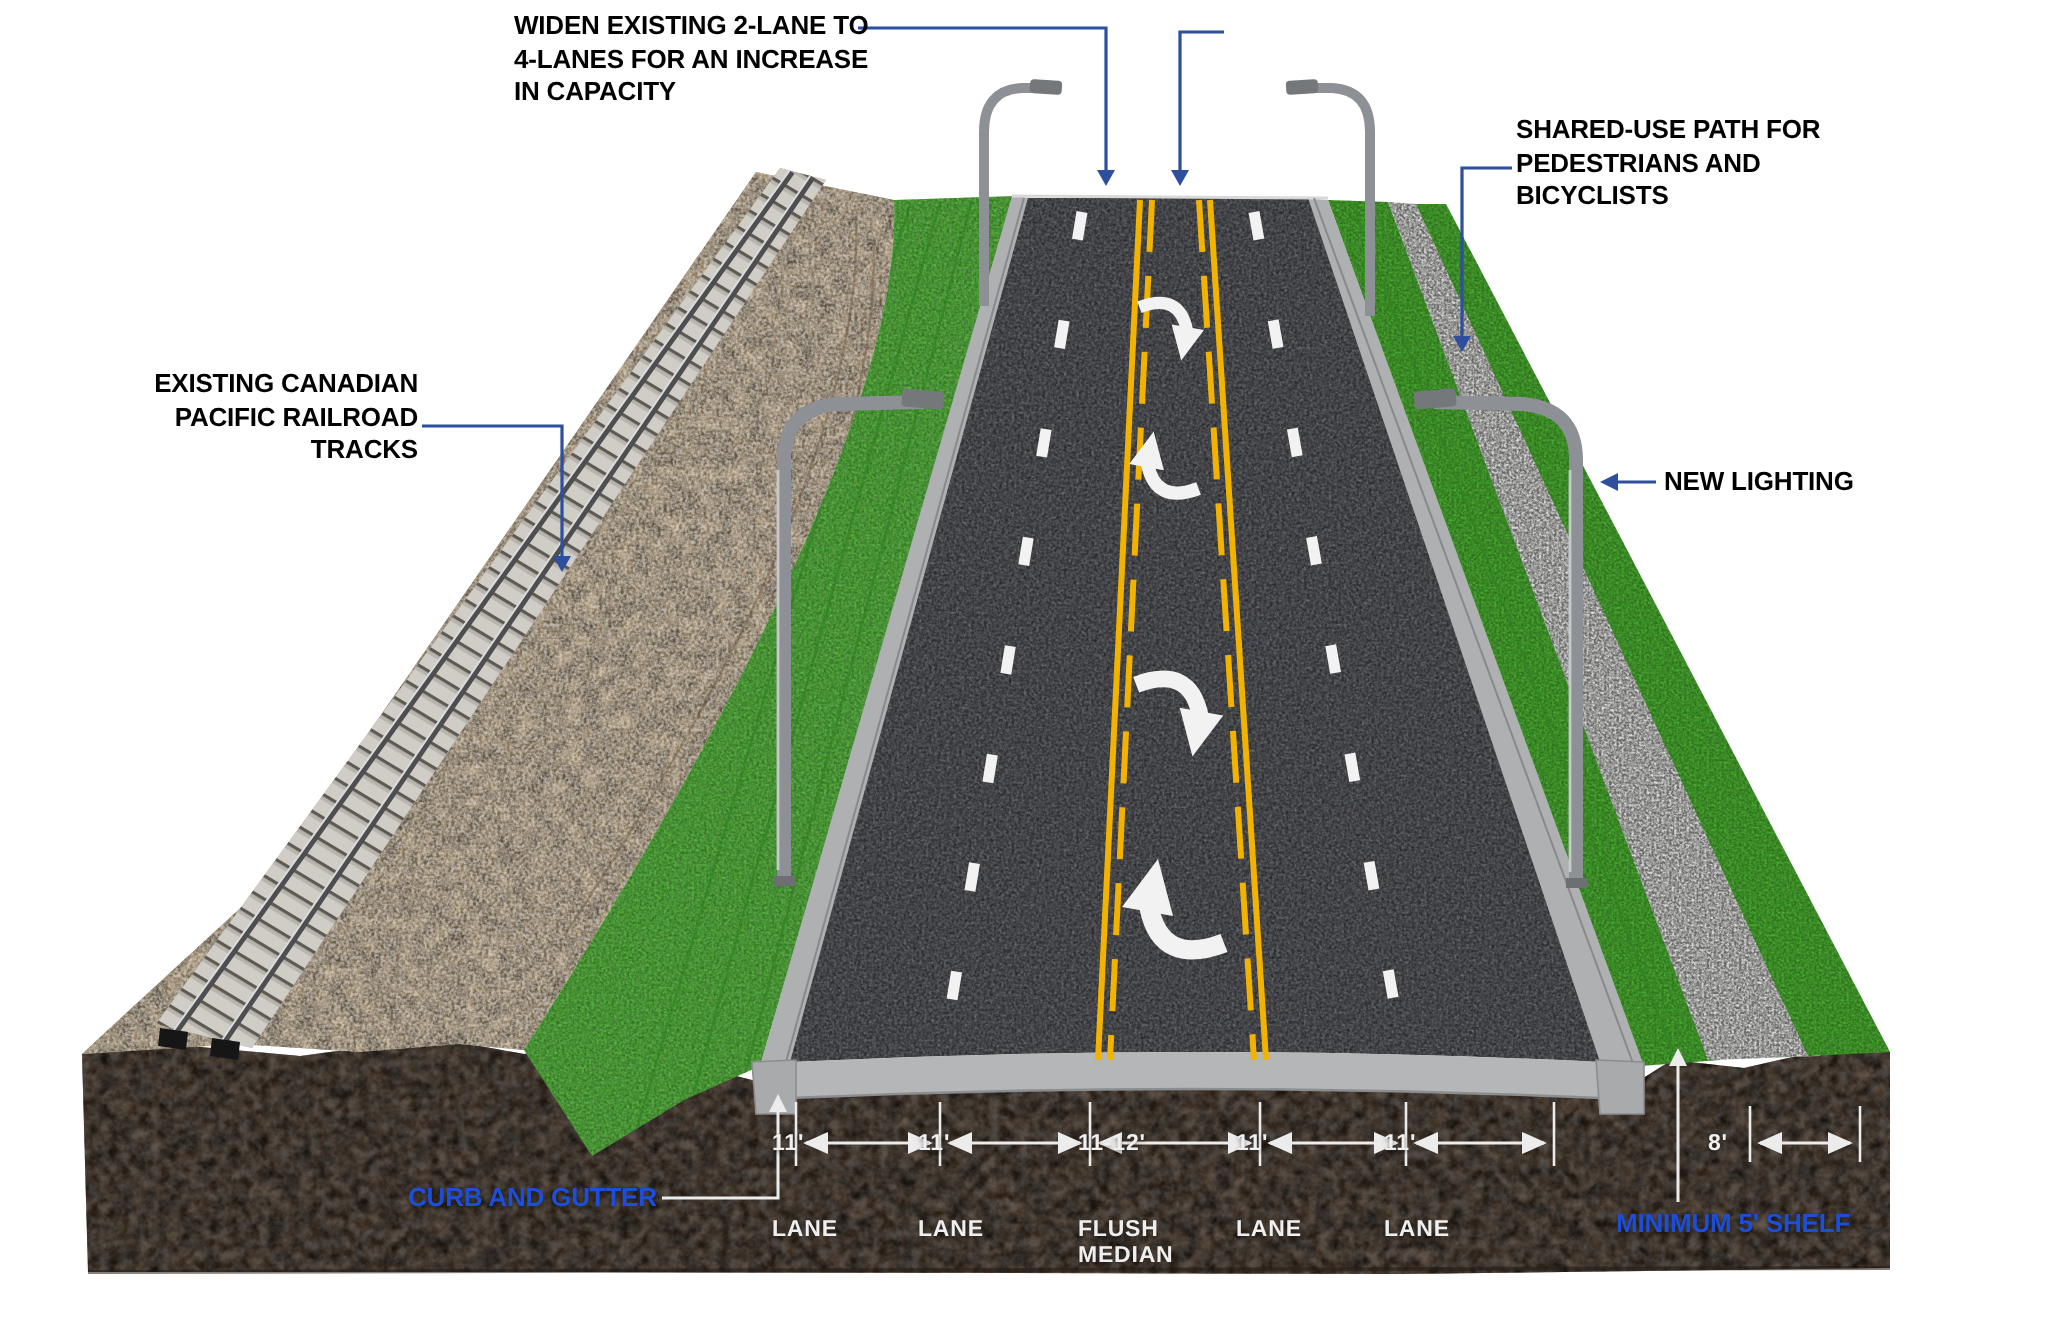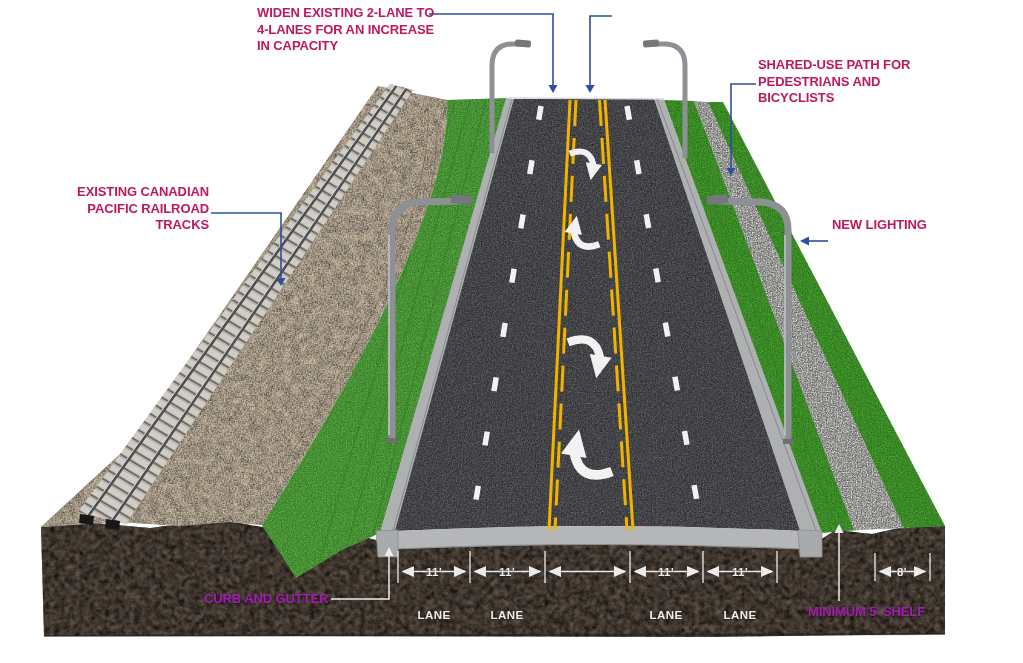--- a/index.html
+++ b/index.html
@@ -1,29 +1,29 @@
 <!DOCTYPE html>
 <html><head>
 <meta charset="utf-8">
 <style>
   html,body{margin:0;padding:0;background:#ffffff;}
   .stage{position:relative;width:1023px;height:663px;background:#ffffff;overflow:hidden;
          font-family:"Liberation Sans", sans-serif;}
   .stage svg{position:absolute;left:0;top:0;}
   .lbl{position:absolute;font-weight:bold;font-size:13px;line-height:16.5px;letter-spacing:-0.1px;
-       color:#be185d;white-space:pre-line;}
-  .lbl.white{color:#a21caf;text-shadow:0 1px 2px rgba(0,0,0,.45);}
+       color:#000000;white-space:pre-line;}
+  .lbl.white{color:#1d4ed8;text-shadow:0 1px 2px rgba(0,0,0,.45);}
   .lbl-widen{left:257px;top:5px;width:190px;}
   .lbl-turnlane{left:616px;top:8px;white-space:nowrap;}
   .lbl-shared{left:758px;top:57px;width:175px;}
   .lbl-railroad{left:62px;top:184px;width:147px;text-align:right;}
-  .lbl-lighting{left:832px;top:217px;white-space:nowrap;}
+  .lbl-lighting{left:832px;top:233px;white-space:nowrap;}
   .lbl-curb{left:204px;top:591px;white-space:nowrap;}
   .lbl-shelf{left:808px;top:604px;white-space:nowrap;}
-  .dim{position:absolute;width:96px;text-align:center;color:#efefef;font-weight:bold;
+  .dim{position:absolute;width:96px;color:#efefef;font-weight:bold;
        font-size:11.5px;line-height:13px;letter-spacing:.4px;white-space:pre-line;
        text-shadow:0 1px 2px rgba(0,0,0,.45);}
   .dim .name{margin-top:17px;}
   .dim-1{left:386px;top:553px;}
   .dim-2{left:459px;top:553px;}
   .dim-3{left:539px;top:553px;}
   .dim-4{left:618px;top:553px;}
   .dim-5{left:692px;top:553px;}
   .dim-6{left:854px;top:553px;}
 </style>
@@ -260,20 +260,25 @@
 <div class="lbl white lbl-shelf">MINIMUM 5' SHELF</div>
 
 <div class="dim dim-1">
   <div class="val">11'</div>
   <div class="name">LANE</div>
 </div>
 <div class="dim dim-2">
   <div class="val">11'</div>
   <div class="name">LANE</div>
 </div>
+<div class="dim dim-3">
+  <div class="val">11-12'</div>
+  <div class="name">FLUSH
+MEDIAN</div>
+</div>
 <div class="dim dim-4">
   <div class="val">11'</div>
   <div class="name">LANE</div>
 </div>
 <div class="dim dim-5">
   <div class="val">11'</div>
   <div class="name">LANE</div>
 </div>
 <div class="dim dim-6">
   <div class="val">8'</div>

